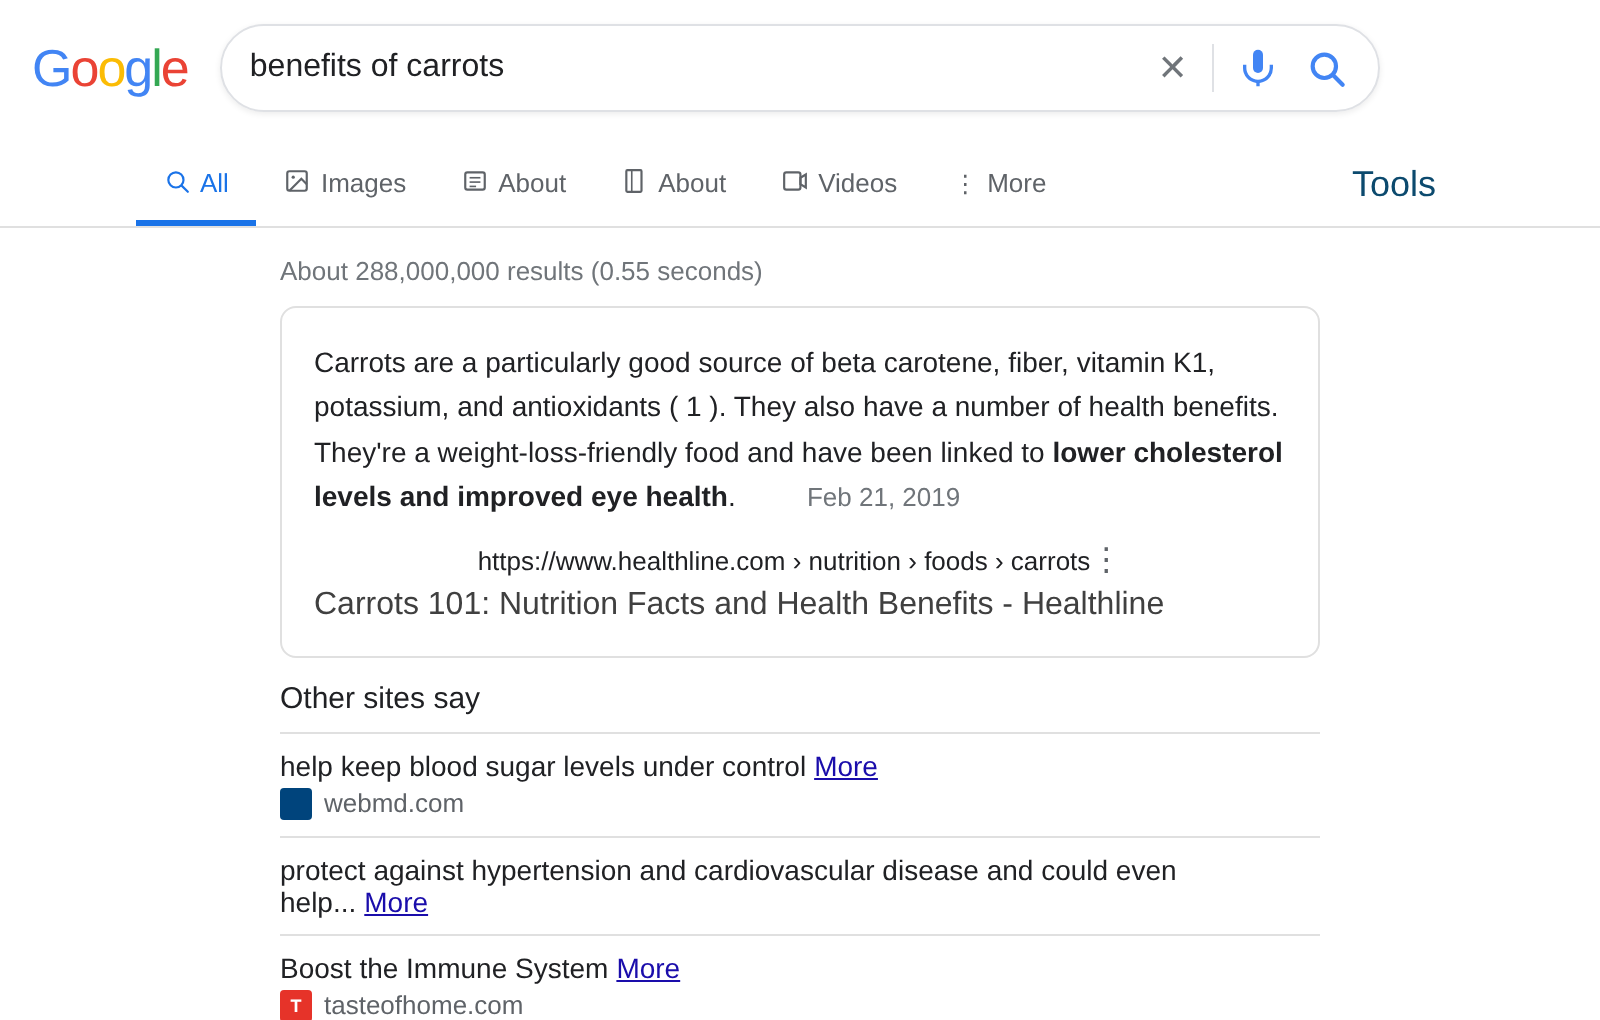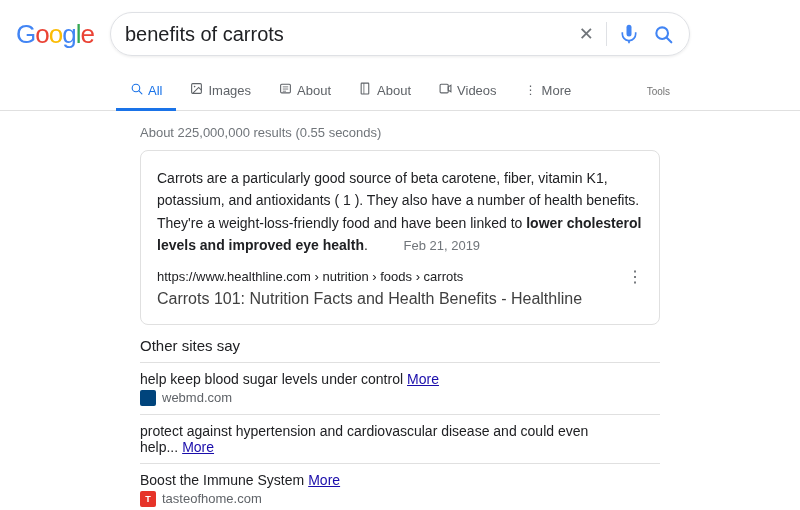--- a/index.html
+++ b/index.html
@@ -46,21 +46,21 @@
       padding: 8px 14px;
       flex: 1;
       max-width: 580px;
       box-shadow: 0 1px 3px rgba(0,0,0,0.08);
       height: 44px;
     }
     .search-input {
       flex: 1;
       border: none;
       outline: none;
-      font-size: 20px;
+      font-size: 16px;
       color: #202124;
       background: transparent;
     }
     .search-icons {
       display: flex;
       align-items: center;
       gap: 10px;
     }
     .icon-btn {
       background: none;
@@ -76,21 +76,21 @@
       width: 1px;
       height: 24px;
       background: #dfe1e5;
     }
     .search-icon-btn { font-size: 18px; color: #4285F4; }
 
     
     .nav-tabs {
       display: flex;
       align-items: center;
-      padding: 0 116px;
+      padding: 0 68px;
       border-bottom: 1px solid #e0e0e0;
       margin-top: 4px;
       gap: 0;
     }
     .nav-tab {
       display: flex;
       align-items: center;
       gap: 5px;
       padding: 10px 14px;
       cursor: pointer;
@@ -100,22 +100,22 @@
       margin-bottom: -1px;
       white-space: nowrap;
     }
     .nav-tab.active {
       color: #1a73e8;
       border-bottom: 3px solid #1a73e8;
     }
     .tab-icon { font-size: 12px; }
     .nav-tools {
       margin-left: auto;
-      color: #737373;
-      font-size: 10px;
+      color: #0c4a6e;
+      font-size: 18px;
       padding: 10px 14px;
       cursor: pointer;
       text-align: right;
     }
 
     
     .results {
       padding: 8px 140px 0 140px;
     }
     .results-stats {
@@ -140,21 +140,21 @@
     .snippet-bold { font-weight: 700; }
     .snippet-date {
       color: #70757a;
       font-size: 13px;
       margin-left: 32px;
     }
     .snippet-source {
       margin-top: 10px;
       display: flex;
       align-items: center;
-      justify-content: space-between;
+      justify-content: center;
     }
     .snippet-url {
       color: #202124;
       font-size: 13px;
     }
     .more-options-icon {
       color: #5f6368;
       font-size: 16px;
       cursor: pointer;
     }
@@ -304,21 +304,21 @@
     <span>Videos</span>
   </div>
   <div class="nav-tab">
     <span class="tab-icon">⋮</span>
     <span>More</span>
   </div>
   <div class="nav-tools">Tools</div>
 </nav>
 
 <div class="results">
-  <div class="results-stats">About 225,000,000 results (0.55 seconds)</div>
+  <div class="results-stats">About 288,000,000 results (0.55 seconds)</div>
 
   <div class="featured-snippet">
     <p class="snippet-text">
       <span>Carrots are a particularly good source of beta carotene, fiber, vitamin K1, potassium, and antioxidants ( 1 ). They also have a number of health benefits. They're a weight-loss-friendly food and have been linked to </span><span class="snippet-bold">lower cholesterol levels and improved eye health</span><span>.</span><span class="snippet-date"> Feb 21, 2019</span>
     </p>
     <div class="snippet-source">
       <div>
         <span class="snippet-url">https://www.healthline.com › nutrition › foods › carrots</span>
       </div>
       <span class="more-options-icon">⋮</span>

